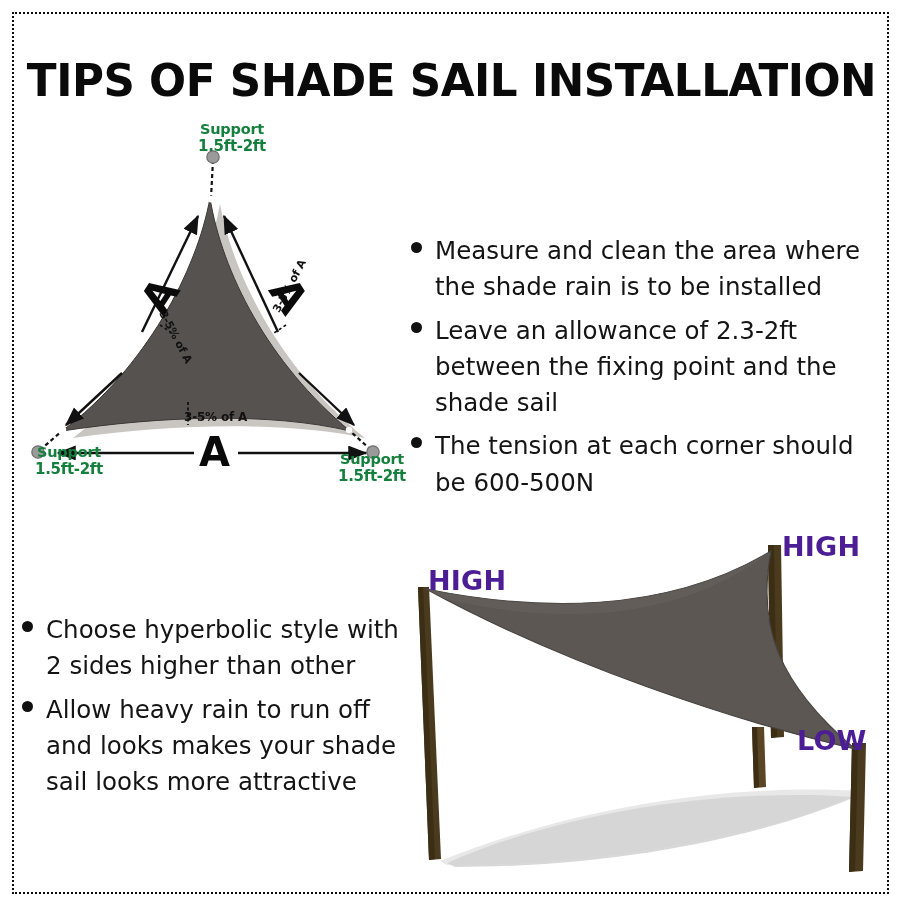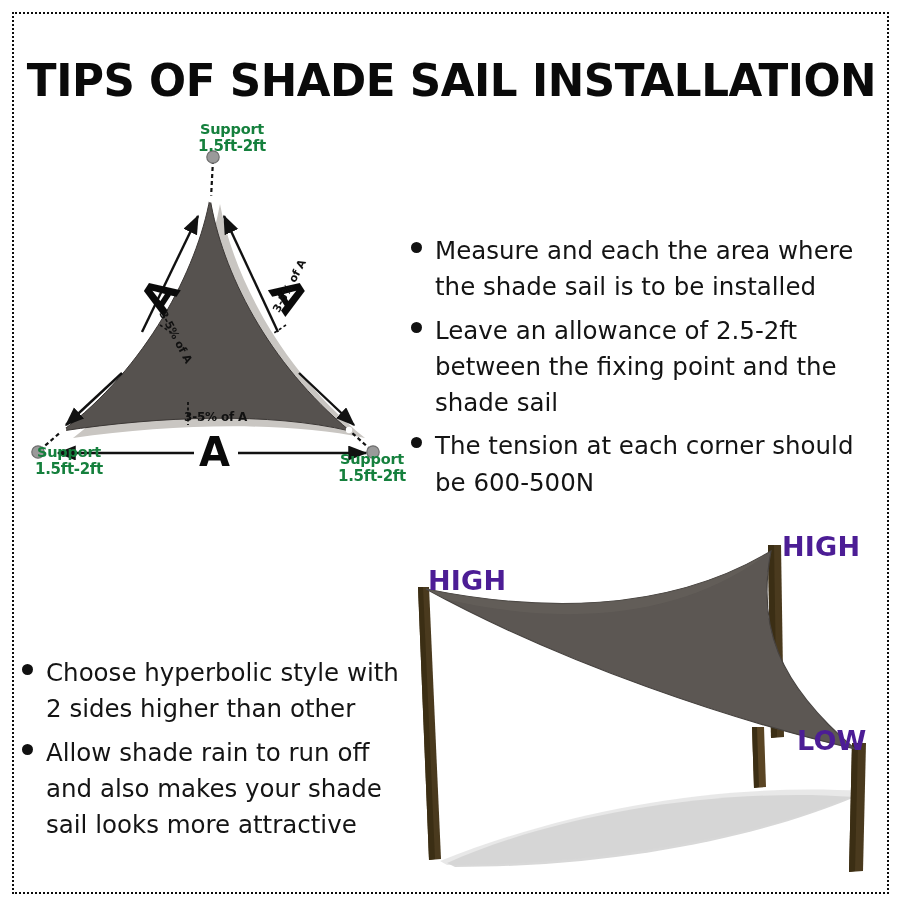--- a/index.html
+++ b/index.html
@@ -46,21 +46,21 @@
   .bullets{position:absolute;}
   .bullet{display:flex;align-items:flex-start;margin-bottom:7px;}
   .dot{flex:0 0 auto;width:11px;height:11px;border-radius:50%;
        background:#111;margin-right:13px;margin-top:9px;}
   .btext{font-size:24.5px;line-height:1.48;color:#141414;
          font-family:"DejaVu Sans","Liberation Sans",sans-serif;}
 
   #bullets-right{left:411px;top:233px;width:480px;}
   #bullets-right .btext{width:452px;}
 
-  #bullets-left{left:22px;top:612px;width:390px;margin-top:43px;}
+  #bullets-left{left:22px;top:612px;width:390px;}
   #bullets-left .btext{width:356px;}
 
   
   #hyp{position:absolute;left:385px;top:515px;width:505px;height:378px;}
   #hyp-svg{position:absolute;left:0;top:0;}
 
   .hl{position:absolute;font-weight:700;color:#4c1d95;font-size:27px;
       line-height:1;white-space:nowrap;letter-spacing:0.2px;}
   #hl-left{left:43px;top:52px;}
   #hl-right{left:397px;top:18px;}
@@ -142,40 +142,40 @@
     <div class="bigA" id="A-bottom">A</div>
 
     <div class="pctA" id="pct-left">3-5% of A</div>
     <div class="pctA" id="pct-right">3-5% of A</div>
     <div class="pctA" id="pct-bottom">3-5% of A</div>
   </div>
 
   <div class="bullets" id="bullets-right">
     <div class="bullet">
       <span class="dot"></span>
-      <span class="btext">Measure and each the area where the shade sail is to be installed</span>
-    </div>
-    <div class="bullet">
-      <span class="dot"></span>
-      <span class="btext">Leave an allowance of 2.5-2ft between the fixing point and the shade sail</span>
+      <span class="btext">Measure and clean the area where the shade rain is to be installed</span>
+    </div>
+    <div class="bullet">
+      <span class="dot"></span>
+      <span class="btext">Leave an allowance of 2.3-2ft between the fixing point and the shade sail</span>
     </div>
     <div class="bullet">
       <span class="dot"></span>
       <span class="btext">The tension at each corner should be 600-500N</span>
     </div>
   </div>
 
   <div class="bullets" id="bullets-left">
     <div class="bullet">
       <span class="dot"></span>
       <span class="btext">Choose hyperbolic style with 2 sides higher than other</span>
     </div>
     <div class="bullet">
       <span class="dot"></span>
-      <span class="btext">Allow shade rain to run off and also makes your shade sail looks more attractive</span>
+      <span class="btext">Allow heavy rain to run off and looks makes your shade sail looks more attractive</span>
     </div>
   </div>
 
   <div id="hyp">
     <svg id="hyp-svg" width="505" height="378" viewBox="0 0 505 378">
 
       <path d="
             M 62,348 C 170,300 330,272 470,282
             C 390,316 250,352 70,352 Z" fill="#c9c9c9" opacity="0.72"></path>
       <path d="

